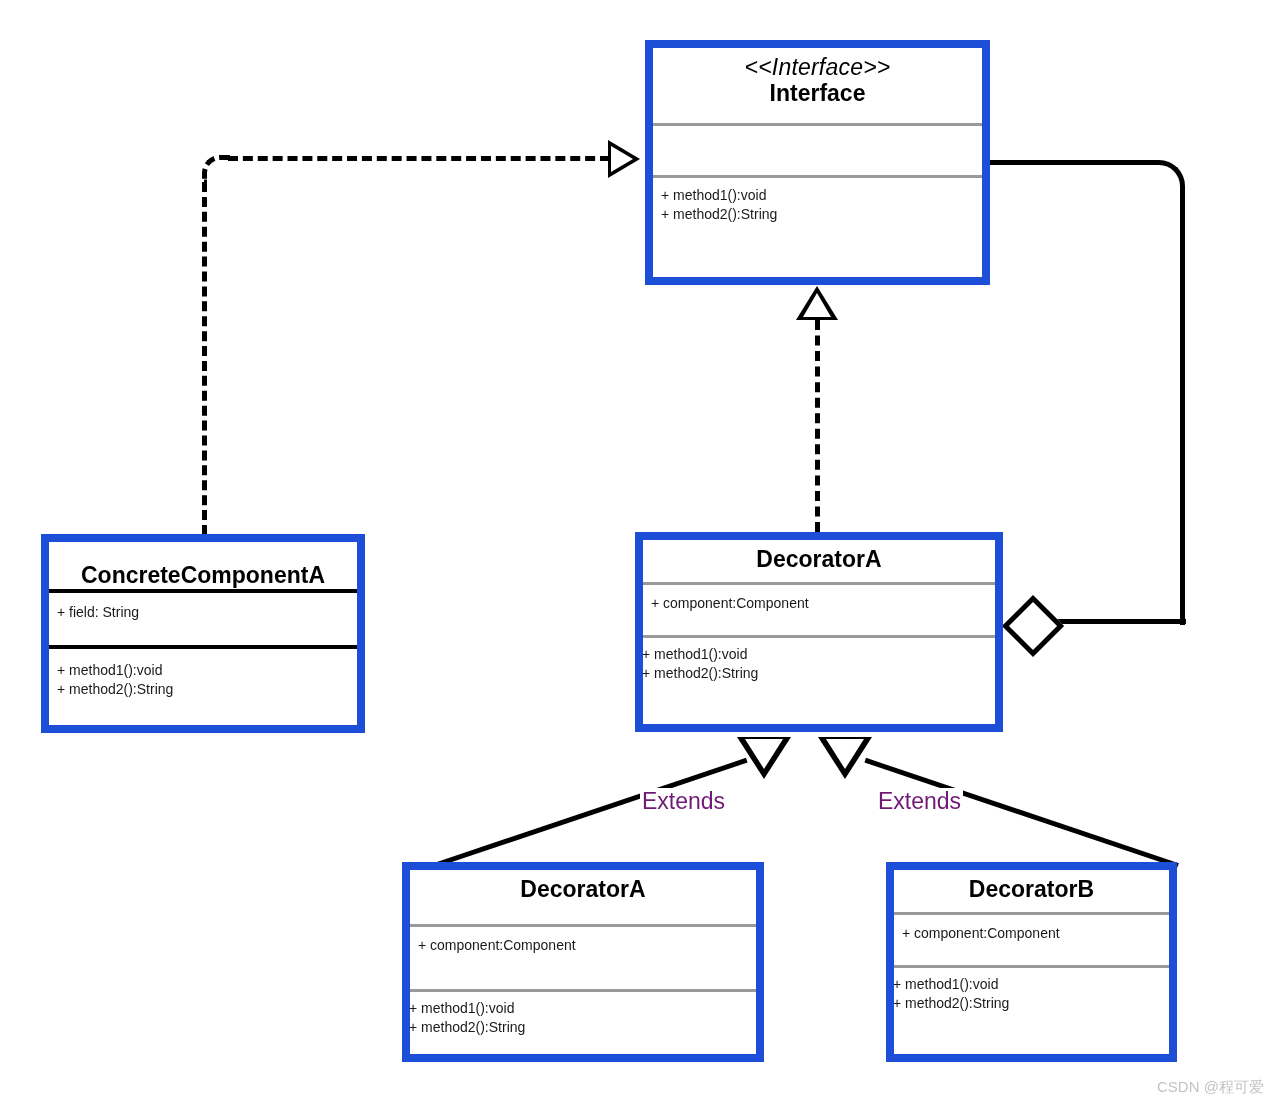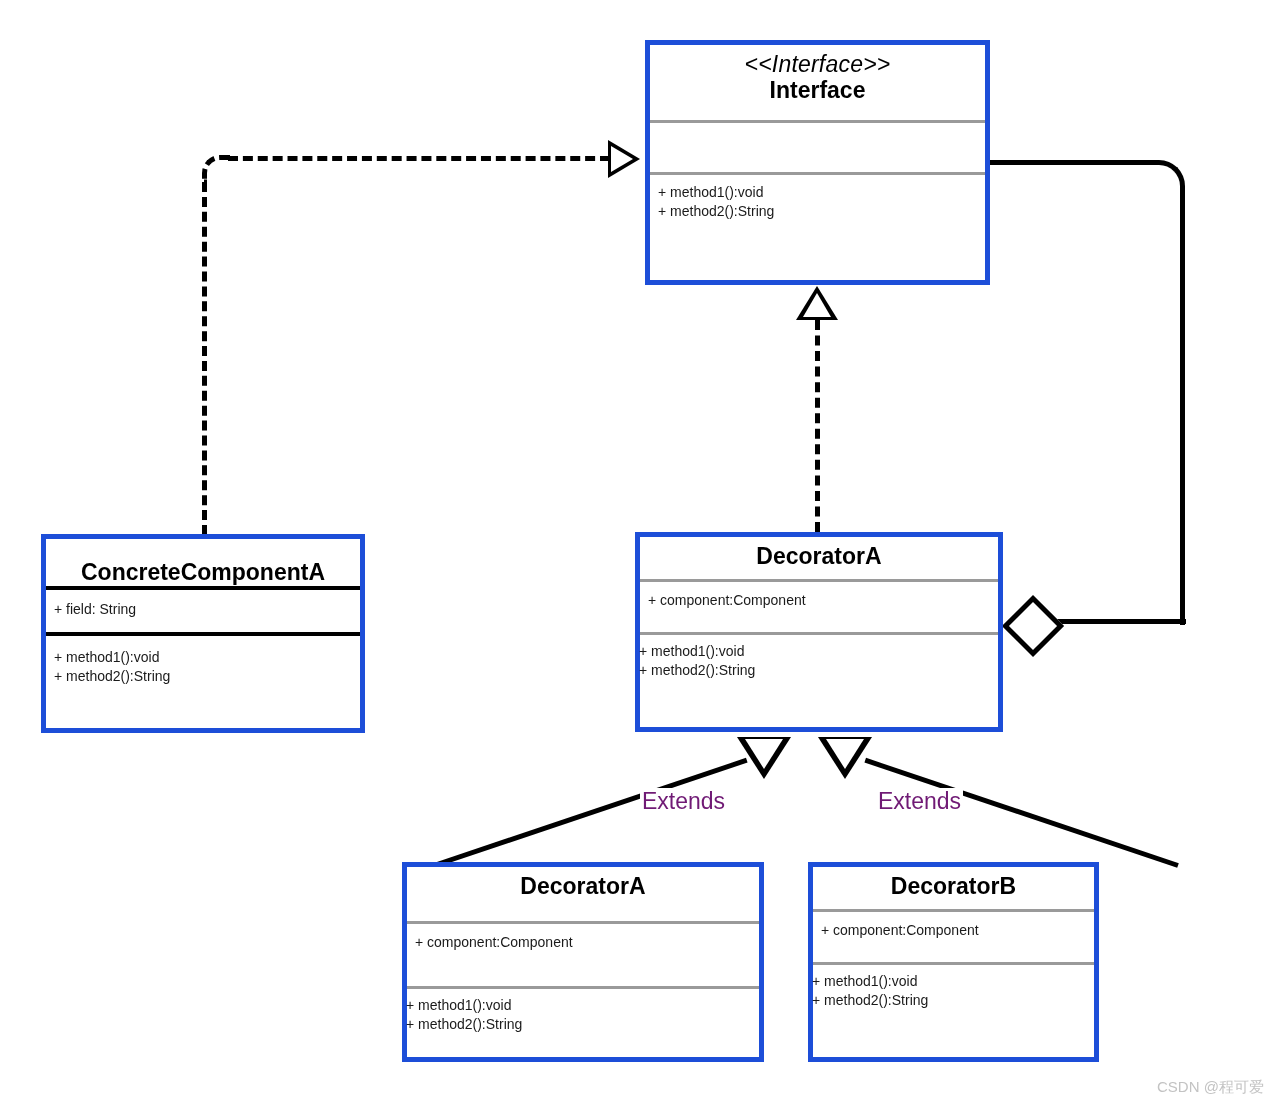--- a/index.html
+++ b/index.html
@@ -15,21 +15,21 @@
     background: #ffffff;
     font-family: "Liberation Sans", sans-serif;
     overflow: hidden;
   }
 
   
   .uml-box {
     position: absolute;
     box-sizing: border-box;
     background: #ffffff;
-    border: 5px solid #1d4ed8;
+    border: 8px solid #1d4ed8;
     display: flex;
     flex-direction: column;
     z-index: 5;
   }
   .uml-header {
     box-sizing: border-box;
     text-align: center;
     padding: 6px 8px 8px 8px;
     line-height: 1.15;
   }
@@ -218,21 +218,21 @@
     <div class="uml-compartment sep-gray" style="flex:1;">
       <span class="member">+ method1():void</span>
       <span class="member">+ method2():String</span>
     </div>
   </div>
 
   <div class="uml-box" style="left:41px; top:534px; width:324px; height:199px;">
     <div class="uml-header" style="height:47px; padding-top:20px;">
       <span class="class-name">ConcreteComponentA</span>
     </div>
-    <div class="uml-compartment sep-black" style="height:46px; padding-top:10px;">
+    <div class="uml-compartment sep-black" style="height:56px; padding-top:10px;">
       <span class="member">+ field: String</span>
     </div>
     <div class="uml-compartment sep-black" style="flex:1; padding-top:12px;">
       <span class="member">+ method1():void</span>
       <span class="member">+ method2():String</span>
     </div>
   </div>
 
   <div class="uml-box" style="left:635px; top:532px; width:368px; height:200px;">
     <div class="uml-header" style="height:42px; padding-top:6px;">
@@ -253,21 +253,21 @@
     </div>
     <div class="uml-compartment sep-gray" style="height:53px; padding-top:9px;">
       <span class="member">+ component:Component</span>
     </div>
     <div class="uml-compartment sep-gray" style="flex:1; padding-top:7px;">
       <span class="member shift-left">+ method1():void</span>
       <span class="member shift-left">+ method2():String</span>
     </div>
   </div>
 
-  <div class="uml-box" style="left:808px; top:862px; width:291px; height:200px;">
+  <div class="uml-box" style="left:886px; top:862px; width:291px; height:200px;">
     <div class="uml-header" style="height:42px; padding-top:6px;">
       <span class="class-name">DecoratorB</span>
     </div>
     <div class="uml-compartment sep-gray" style="height:53px; padding-top:9px;">
       <span class="member">+ component:Component</span>
     </div>
     <div class="uml-compartment sep-gray" style="flex:1; padding-top:7px;">
       <span class="member shift-left">+ method1():void</span>
       <span class="member shift-left">+ method2():String</span>
     </div>

